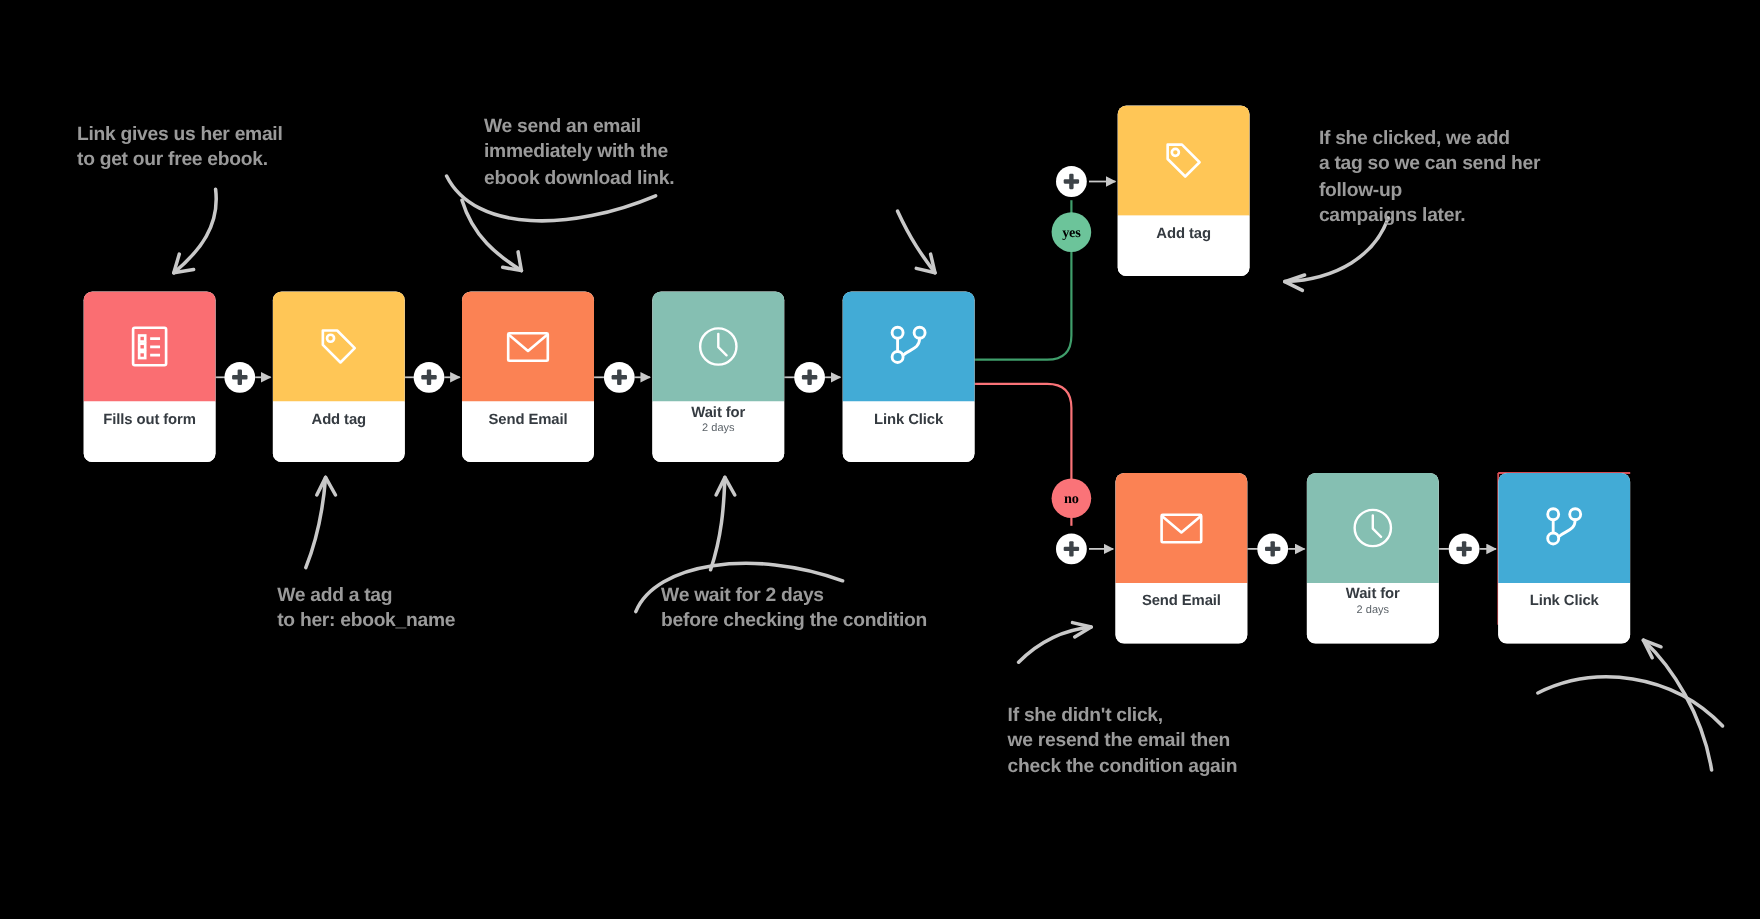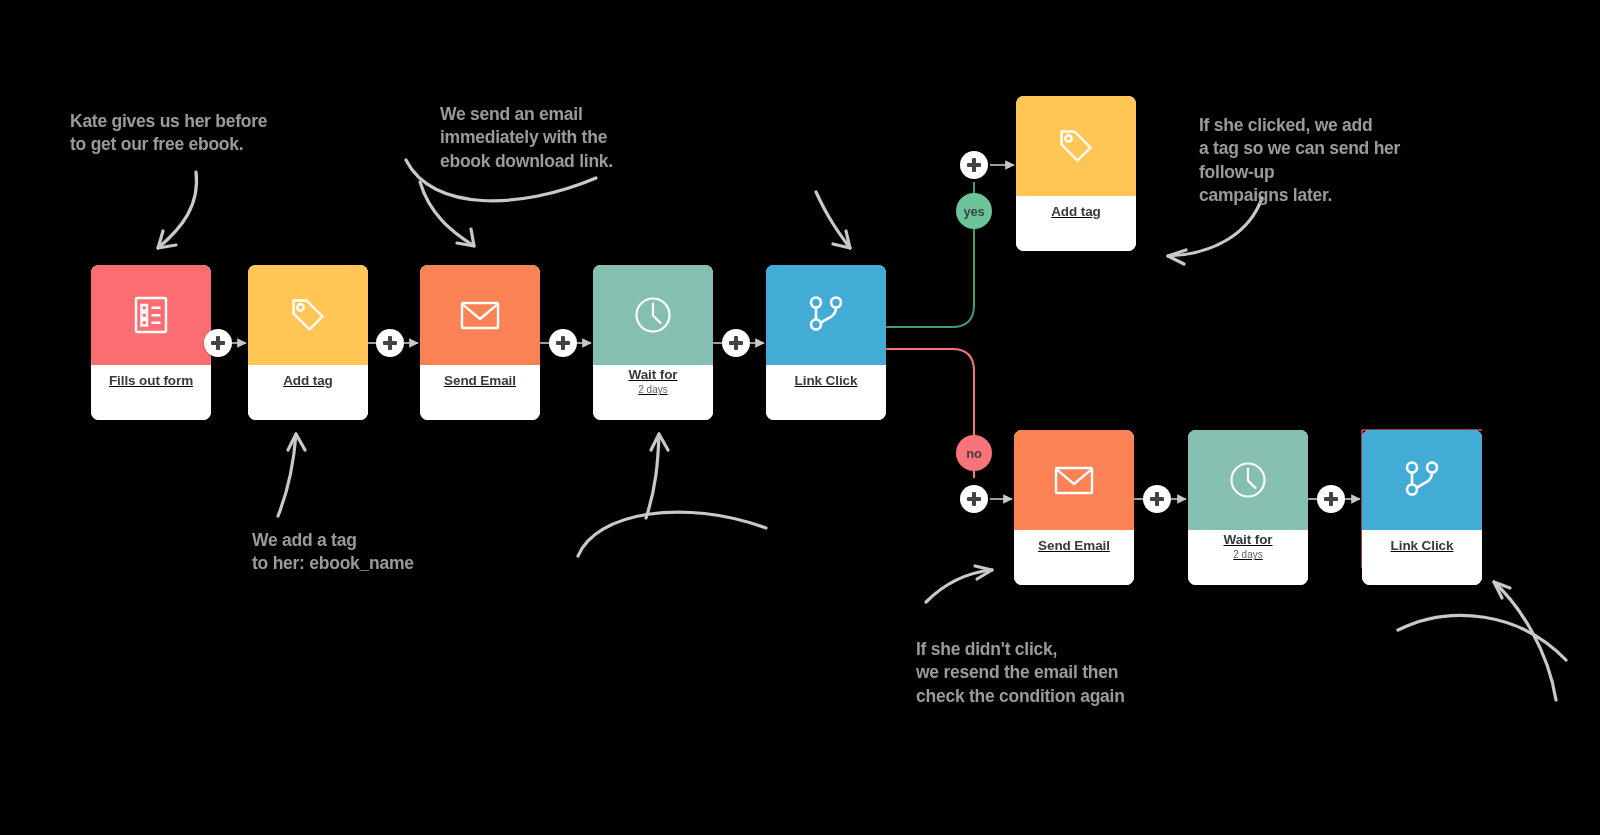--- a/index.html
+++ b/index.html
@@ -49,21 +49,20 @@
     justify-content: center;
   }
   .node-body {
     flex: 1;
     background: #ffffff;
     display: flex;
     flex-direction: column;
     align-items: center;
     justify-content: center;
     padding-bottom: 22px;
-    text-decoration: underline;
   }
   .node-title {
     font-size: 13.5px;
     font-weight: bold;
     color: #353b41;
     letter-spacing: -0.1px;
     line-height: 1.1;
     text-align: center;
   }
   .node-sub {
@@ -107,22 +106,23 @@
   .branch-pill {
     position: absolute;
     width: 36px;
     height: 36px;
     border-radius: 50%;
     display: flex;
     align-items: center;
     justify-content: center;
     font-size: 13px;
     font-weight: bold;
-    color: #404040;
+    color: #000000;
     letter-spacing: -0.2px;
+    font-family: Liberation Serif, serif;
   }
   .pill-yes { background: #6cc49a; }
   .pill-no  { background: #fa7378; }
 
   
   .annot {
     position: absolute;
     color: #9a9a9a;
     font-size: 17.5px;
     font-weight: bold;
@@ -205,21 +205,21 @@
       <path d="M 926 602 C 948 580 972 572 992 570"></path>
       <path d="M 992 570 L 975 566 M 992 570 L 977 579" stroke-width="3.2"></path>
 
       <path d="M 1556 700 C 1548 650 1520 606 1494 582"></path>
       <path d="M 1494 582 L 1502 598 M 1494 582 L 1510 588" stroke-width="3.2"></path>
 
       <path d="M 1398 630 C 1450 604 1520 612 1566 660" stroke-width="3.2"></path>
     </g>
   </svg>
 
-  <div class="node" style="left:91px; top:265px;justify-content:center;">
+  <div class="node" style="left:76px; top:265px;justify-content:center;">
     <div class="node-icon fill-red">
       <svg width="46" height="46" viewBox="0 0 46 46" fill="none" stroke="#ffffff" stroke-width="2.4">
         <rect x="8" y="6" width="30" height="34" rx="1.5"></rect>
         <rect x="13.5" y="13" width="5.5" height="5.5"></rect>
         <rect x="13.5" y="20.5" width="5.5" height="5.5"></rect>
         <rect x="13.5" y="28" width="5.5" height="5.5"></rect>
         <line x1="23.5" y1="15.8" x2="32.5" y2="15.8"></line>
         <line x1="23.5" y1="23.3" x2="32.5" y2="23.3"></line>
         <line x1="23.5" y1="30.8" x2="32.5" y2="30.8"></line>
       </svg>
@@ -342,28 +342,30 @@
   <div class="plus-btn" style="left:1143px; top:485px;"></div>
   <div class="plus-btn" style="left:1317px; top:485px;"></div>
 
   <div class="branch-pill pill-yes" style="left:956px; top:193px;">
     <span>yes</span>
   </div>
   <div class="branch-pill pill-no" style="left:956px; top:435px;">
     <span>no</span>
   </div>
 
-  <div class="annot" style="left:70px;  top:110px;">Kate gives us her before
+  <div class="annot" style="left:70px;  top:110px;">Link gives us her email
 to get our free ebook.</div>
   <div class="annot" style="left:404px; top:103px;margin-left:36px;">We send an email
 immediately with the
 ebook download link.</div>
   <div class="annot" style="left:1199px;top:114px;">If she clicked, we add
 a tag so we can send her
 follow-up
 campaigns later.</div>
   <div class="annot" style="left:252px; top:529px;">We add a tag
 to her: ebook_name</div>
+  <div class="annot" style="left:601px; top:529px;">We wait for 2 days
+before checking the condition</div>
   <div class="annot" style="left:916px; top:638px;">If she didn't click,
 we resend the email then
 check the condition again</div>
 
 </div>
 
 </body></html>

